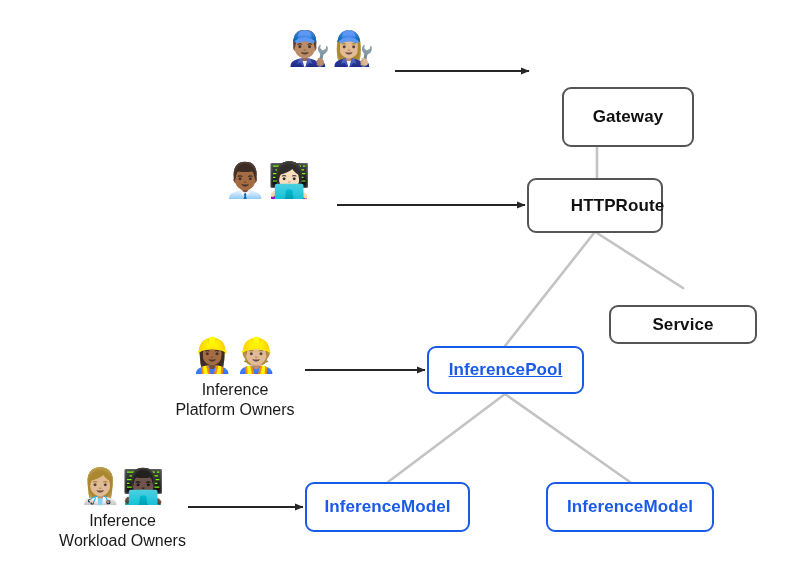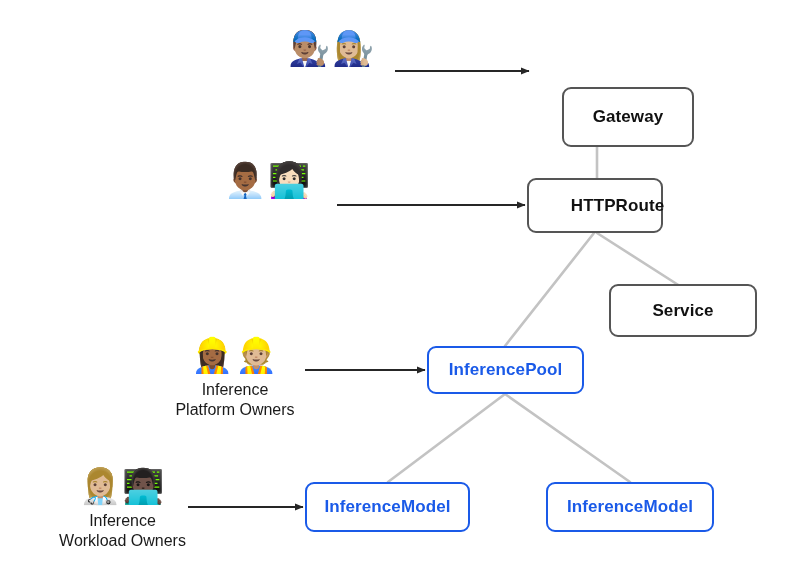--- a/index.html
+++ b/index.html
@@ -85,22 +85,22 @@
         <line x1="395" y1="71" x2="529" y2="71" stroke="#262626" stroke-width="2.2" marker-end="url(#arrowhead)"></line>
         <line x1="337" y1="205" x2="525" y2="205" stroke="#262626" stroke-width="2.2" marker-end="url(#arrowhead)"></line>
         <line x1="305" y1="370" x2="425" y2="370" stroke="#262626" stroke-width="2.2" marker-end="url(#arrowhead)"></line>
         <line x1="188" y1="507" x2="303" y2="507" stroke="#262626" stroke-width="2.2" marker-end="url(#arrowhead)"></line>
       </g>
   </svg>
 
   <div id="node-layer">
       <div class="node gray" style="left: 562px; top: 44px; width: 132px; height: 60px; font-size: 17px; margin-top: 43px;">Gateway</div>
       <div class="node gray" style="left: 527px; top: 178px; width: 136px; height: 55px; font-size: 17px; padding-left: 45px;">HTTPRoute</div>
-      <div class="node gray" style="left: 609px; top: 284px; width: 148px; height: 53px; font-size: 17px;">Service</div>
-      <div class="node blue" style="left: 427px; top: 346px; width: 157px; height: 48px; font-size: 17px;">InferencePool</div>
+      <div class="node gray" style="left: 609px; top: 305px; width: 148px; height: 39px; font-size: 17px;">Service</div>
+      <div class="node blue" style="left: 427px; top: 346px; width: 157px; height: 48px; font-size: 17px; text-decoration: underline;">InferencePool</div>
       <div class="node blue" style="left: 305px; top: 482px; width: 165px; height: 50px; font-size: 17px;">InferenceModel</div>
       <div class="node blue" style="left: 546px; top: 482px; width: 168px; height: 50px; font-size: 17px;">InferenceModel</div>
     </div>
   <div id="persona-layer">
       <div class="persona" style="left: 262px; top: 28px; width: 140px; font-size: 16px;">
         <div class="emoji" style="font-size: 34px;">👨🏽‍🔧👩🏼‍🔧</div>
       </div>
       <div class="persona" style="left: 198px; top: 160px; width: 140px; font-size: 16px;">
         <div class="emoji" style="font-size: 34px;">👨🏾‍💼👩🏻‍💻</div>
       </div>

